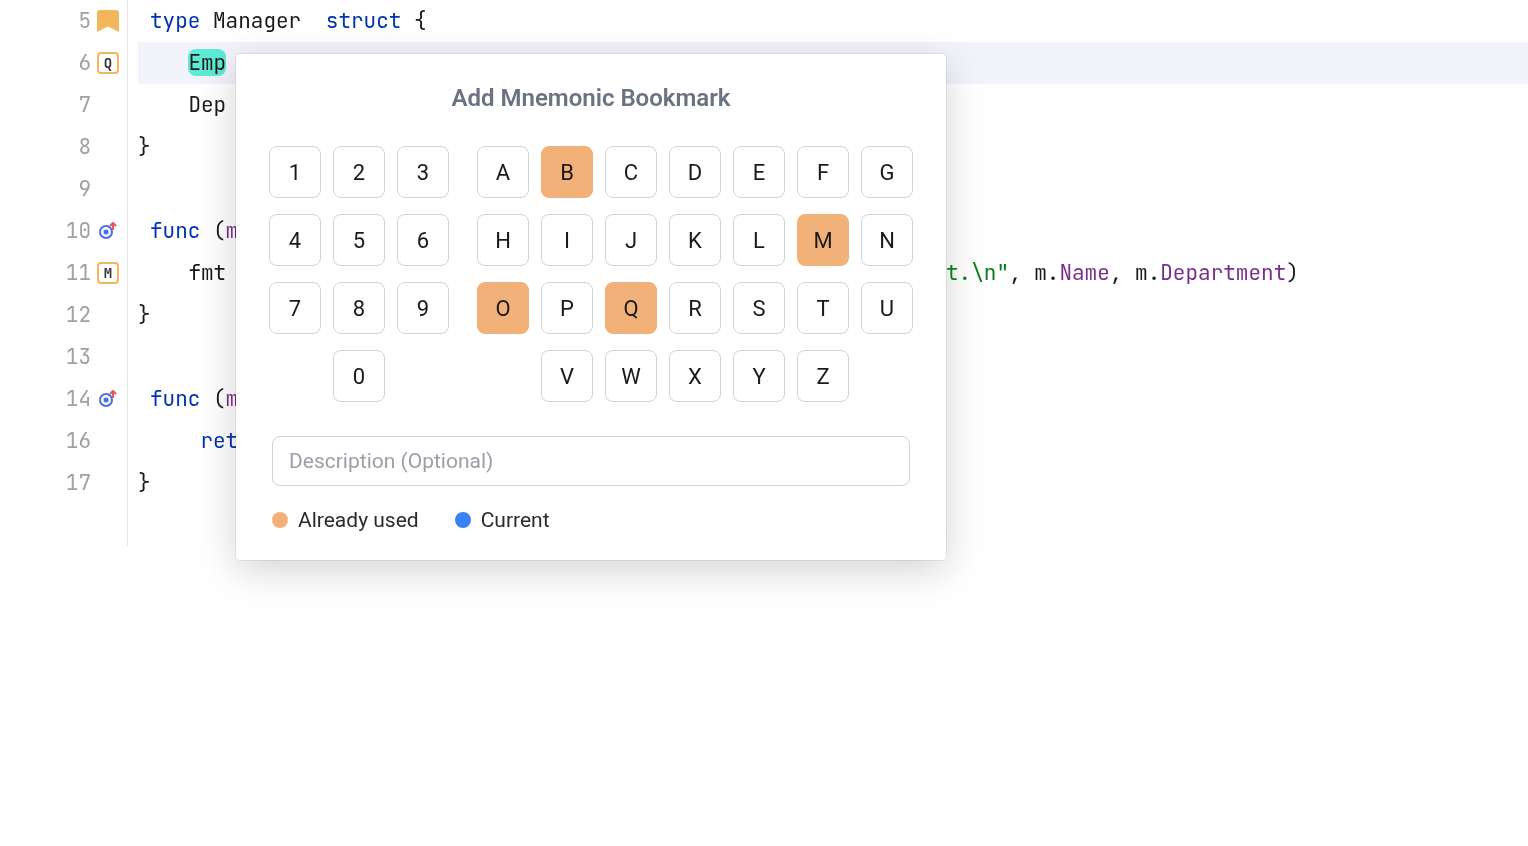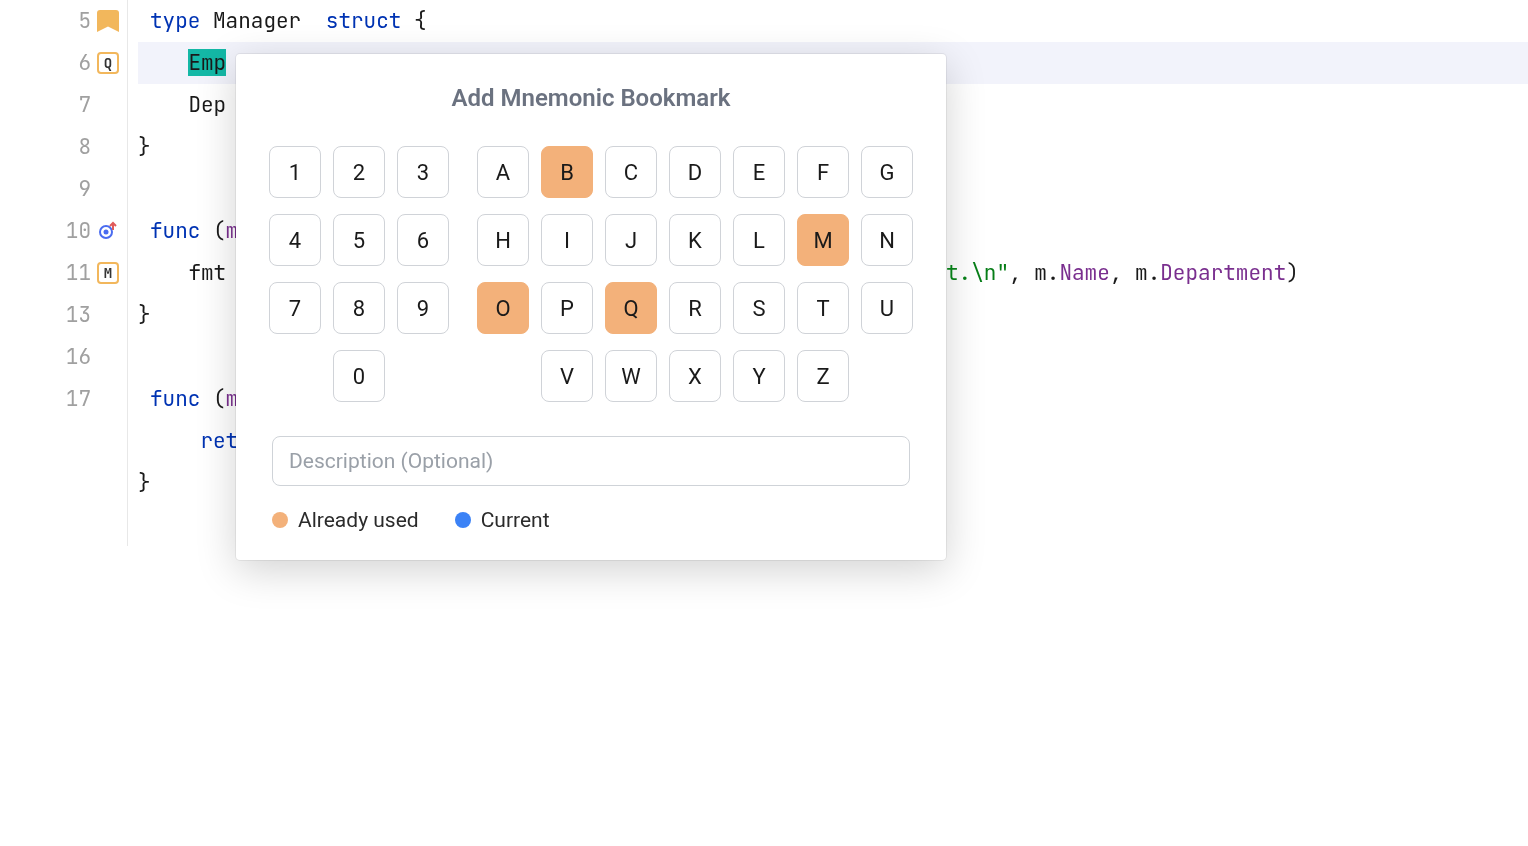--- a/index.html
+++ b/index.html
@@ -72,21 +72,22 @@
       padding-left: 10px;
     }
     .code-row {
       height: 42px;
       white-space: pre;
     }
     .code-row.selected {
       background: #f2f3fb;
     }
     .sel-token {
-      background: #14b8a6;
+      background: #5eead4;
+      border-radius: 8px;
     }
     .kw { color: #0033b3; margin-left: 12px; }
     .ident { color: #1a1a1a; }
     .str { color: #067d17; }
     .mem { color: #7a2f8f; }
 
     .popup {
       position: absolute;
       top: 54px;
       left: 236px;
@@ -220,22 +221,36 @@
           </svg>
         </span>
       </div>
       <div class="gutter-row">
         <span class="line-num">11</span>
         <span class="gutter-icon">
           <div class="mnemonic-badge">M</div>
         </span>
       </div>
       <div class="gutter-row">
+        <span class="line-num">12</span>
+        <span class="gutter-icon"></span>
+      </div>
+      <div class="gutter-row">
         <span class="line-num">13</span>
         <span class="gutter-icon"></span>
+      </div>
+      <div class="gutter-row">
+        <span class="line-num">14</span>
+        <span class="gutter-icon impl-icon">
+          <svg width="22" height="22" viewBox="0 0 22 22">
+            <circle cx="9" cy="12" r="6" fill="none" stroke="#4a6cf0" stroke-width="2"></circle>
+            <circle cx="9" cy="12" r="2.5" fill="#4a6cf0"></circle>
+            <path d="M16 10 L16 3 M13 6 L16 3 L19 6" stroke="#e05a5a" stroke-width="2" fill="none"></path>
+          </svg>
+        </span>
       </div>
       <div class="gutter-row">
         <span class="line-num">16</span>
         <span class="gutter-icon"></span>
       </div>
       <div class="gutter-row">
         <span class="line-num">17</span>
         <span class="gutter-icon"></span>
       </div>
     </div>

